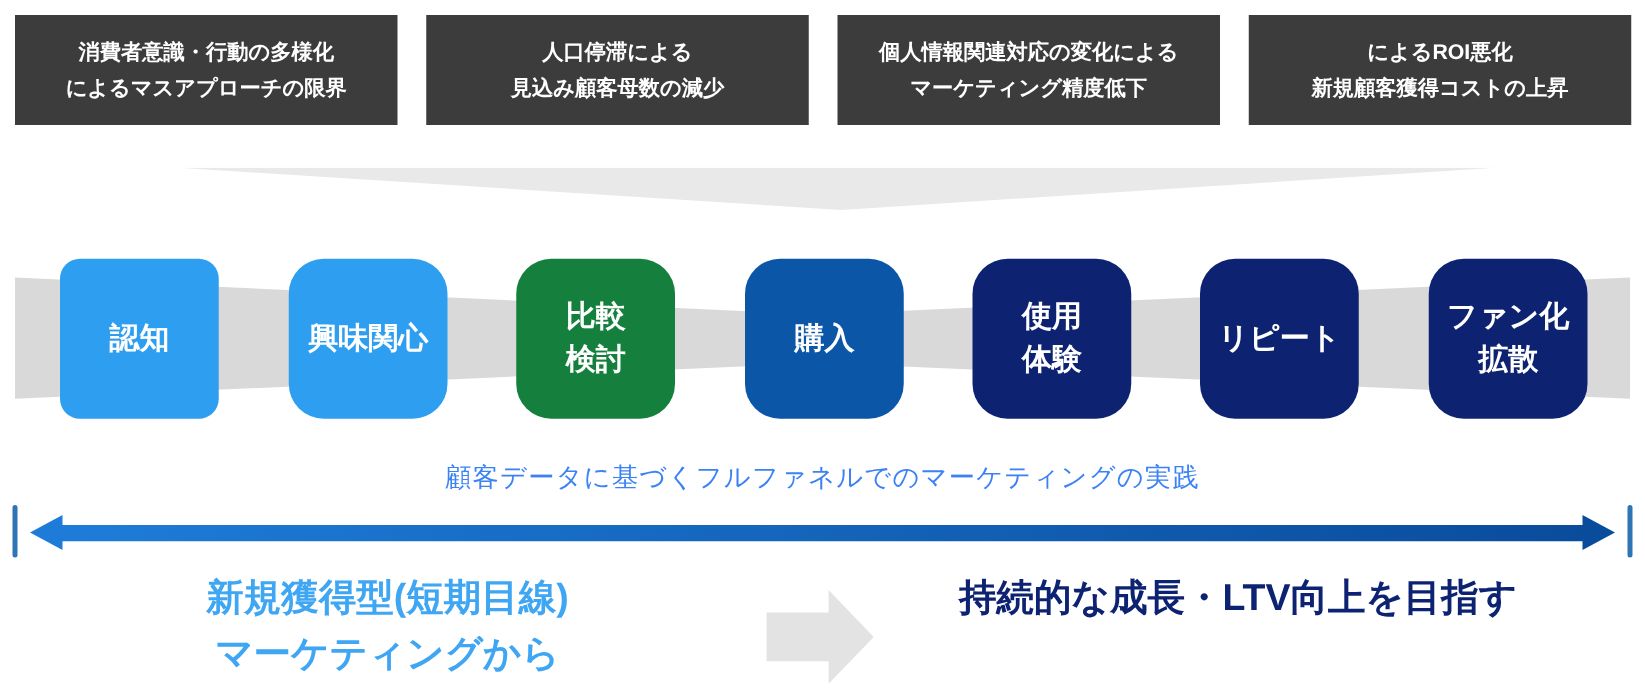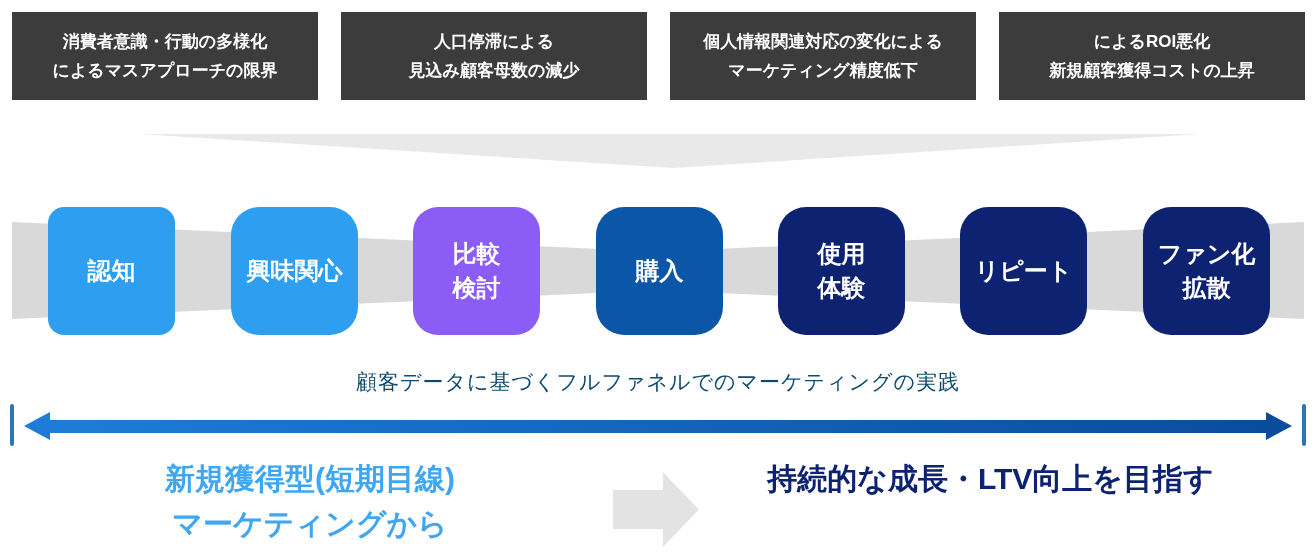--- a/index.html
+++ b/index.html
@@ -28,21 +28,21 @@
   
   .stage{
     position:absolute;top:207px;width:127px;height:128px;border-radius:28px;
     color:#ffffff;display:flex;flex-direction:column;align-items:center;justify-content:center;
     font-size:24px;font-weight:bold;line-height:34px;text-align:center;
   }
   .stage span{display:block;}
   
   .caption{
     position:absolute;left:0;top:368px;width:100%;text-align:center;
-    font-size:21px;font-weight:300;color:#0c4a6e;letter-spacing:1px;
+    font-size:21px;font-weight:300;color:#3b82f6;letter-spacing:1px;
   }
   
   .axis-bar{position:absolute;top:404px;width:4px;height:42px;background:#2E75B6;border-radius:2px;}
   .axis-bar.left{left:10px;}
   .axis-bar.right{left:1302px;}
   .axis-shaft{
     position:absolute;left:48px;top:420px;width:1220px;height:13px;
     background:linear-gradient(90deg,#1E7CD8,#0A4C9C);
   }
   .axis-head{position:absolute;width:0;height:0;top:412px;border-top:14px solid transparent;border-bottom:14px solid transparent;}
@@ -90,21 +90,21 @@
   <div class="band"></div>
 
   <div class="stage" style="left: 48px; background: rgb(46, 159, 240); border-radius: 16px;">
     <span>認知</span>
     <span></span>
   </div>
   <div class="stage" style="left: 231px; background: rgb(46, 159, 240);">
     <span>興味関心</span>
     <span></span>
   </div>
-  <div class="stage" style="left: 413px; background: #8b5cf6; border-radius: 25px;">
+  <div class="stage" style="left: 413px; background: #15803d;">
     <span>比較</span>
     <span>検討</span>
   </div>
   <div class="stage" style="left: 596px; background: rgb(11, 86, 167);">
     <span>購入</span>
     <span></span>
   </div>
   <div class="stage" style="left: 778px; background: rgb(13, 35, 114);">
     <span>使用</span>
     <span>体験</span>

